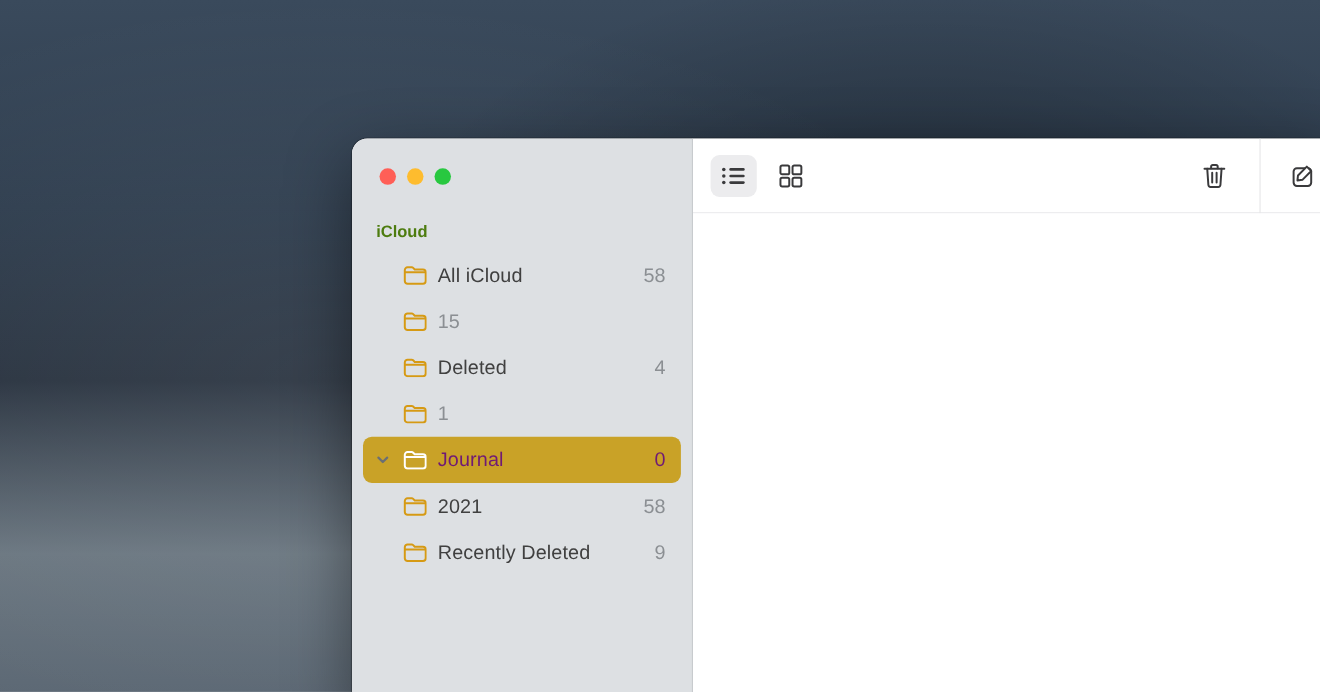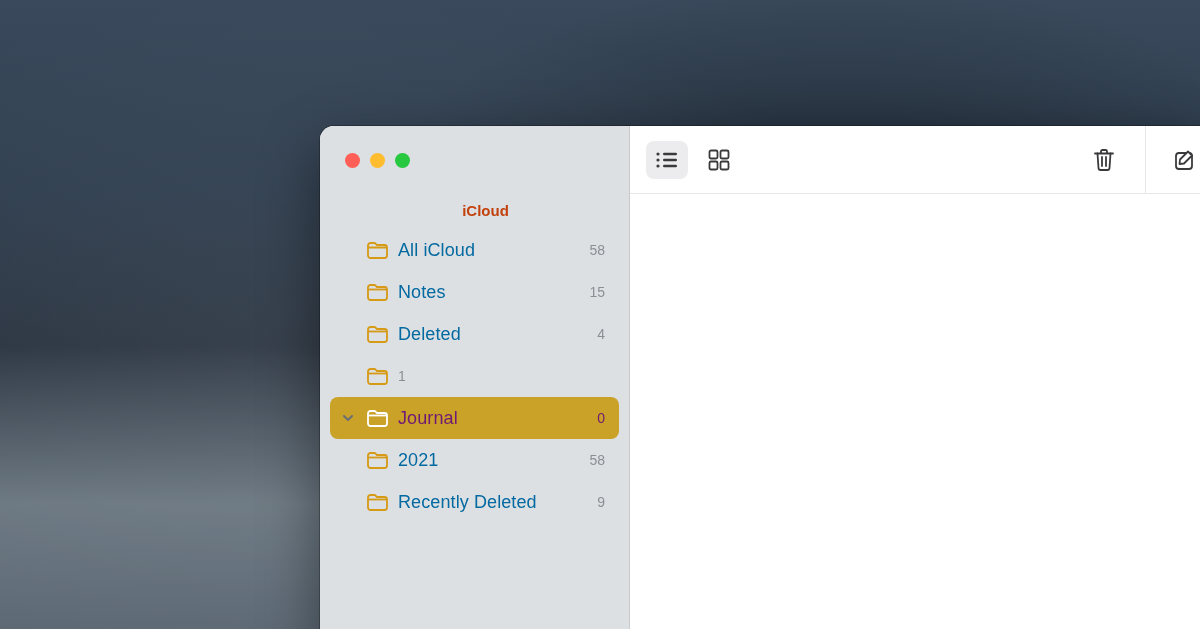--- a/index.html
+++ b/index.html
@@ -29,39 +29,38 @@
       border-right: 1px solid #c8cbce;
     }
     .titlebar {
       height: 68px;
       display: flex; align-items: center;
       padding-left: 25px;
       gap: 10px;
     }
     .traffic { width: 15px; height: 15px; border-radius: 50%; }
     .section-title {
-      font-size: 15px; font-weight: 600; color: #c2410c;
+      font-size: 15px; font-weight: 600; color: #4d7c0f;
       padding: 8px 0 10px 22px;
-      text-align: center;
     }
     .folders { display: flex; flex-direction: column; padding: 0 10px 0 10px; }
     .folder-row {
       display: flex; align-items: center;
       height: 42px;
       border-radius: 8px;
       padding: 0 14px 0 10px;
       cursor: default;
       gap: 10px;
       font-size: 18px;
     }
     .folder-row .chevron { width: 16px; display: flex; align-items: center; justify-content: center; flex-shrink: 0; }
     .folder-row .indent { width: 16px; flex-shrink: 0; }
     .folder-row .icon { width: 22px; height: 22px; display: flex; align-items: center; justify-content: center; flex-shrink: 0; }
-    .folder-row .label { flex: 1; color: #0369a1; font-weight: 400; letter-spacing: 0.1px; }
-    .folder-row .count { color: #8b8f93; font-size: 14px; font-weight: 400; }
+    .folder-row .label { flex: 1; color: #404040; font-weight: 400; letter-spacing: 0.1px; }
+    .folder-row .count { color: #8b8f93; font-size: 18px; font-weight: 400; }
     .folder-row.selected { background: #c9a227; }
     .folder-row.selected .label, .folder-row.selected .count { color: #701a75; }
     .folder-row.selected .chevron svg { stroke: #ffffff; }
     .folder-row.selected .icon svg path, .folder-row.selected .icon svg rect { stroke: #ffffff; }
     .folder-row.child { padding-left: 36px; }
 
     .main { flex: 1; background: #ffffff; display: flex; flex-direction: column; }
     .toolbar {
       height: 68px;
       display: flex; align-items: center;
@@ -101,21 +100,20 @@
             <span class="count">58</span>
           </div>
           <div class="folder-row">
             <span class="indent"></span>
             <span class="icon">
               <svg width="22" height="18" viewBox="0 0 22 18" fill="none">
                 <path d="M2 4.5C2 3.12 3.12 2 4.5 2h3.8c.5 0 .98.2 1.33.55L11 4h7.5C19.88 4 21 5.12 21 6.5v8c0 1.38-1.12 2.5-2.5 2.5h-14C3.12 17 2 15.88 2 14.5v-10z" stroke="#d69a14" stroke-width="1.8"></path>
                 <path d="M2 6.5h19" stroke="#d69a14" stroke-width="1.8"></path>
               </svg>
             </span>
-            <span class="label">Notes</span>
             <span class="count">15</span>
           </div>
           <div class="folder-row">
             <span class="indent"></span>
             <span class="icon">
               <svg width="22" height="18" viewBox="0 0 22 18" fill="none">
                 <path d="M2 4.5C2 3.12 3.12 2 4.5 2h3.8c.5 0 .98.2 1.33.55L11 4h7.5C19.88 4 21 5.12 21 6.5v8c0 1.38-1.12 2.5-2.5 2.5h-14C3.12 17 2 15.88 2 14.5v-10z" stroke="#d69a14" stroke-width="1.8"></path>
                 <path d="M2 6.5h19" stroke="#d69a14" stroke-width="1.8"></path>
               </svg>
             </span>

